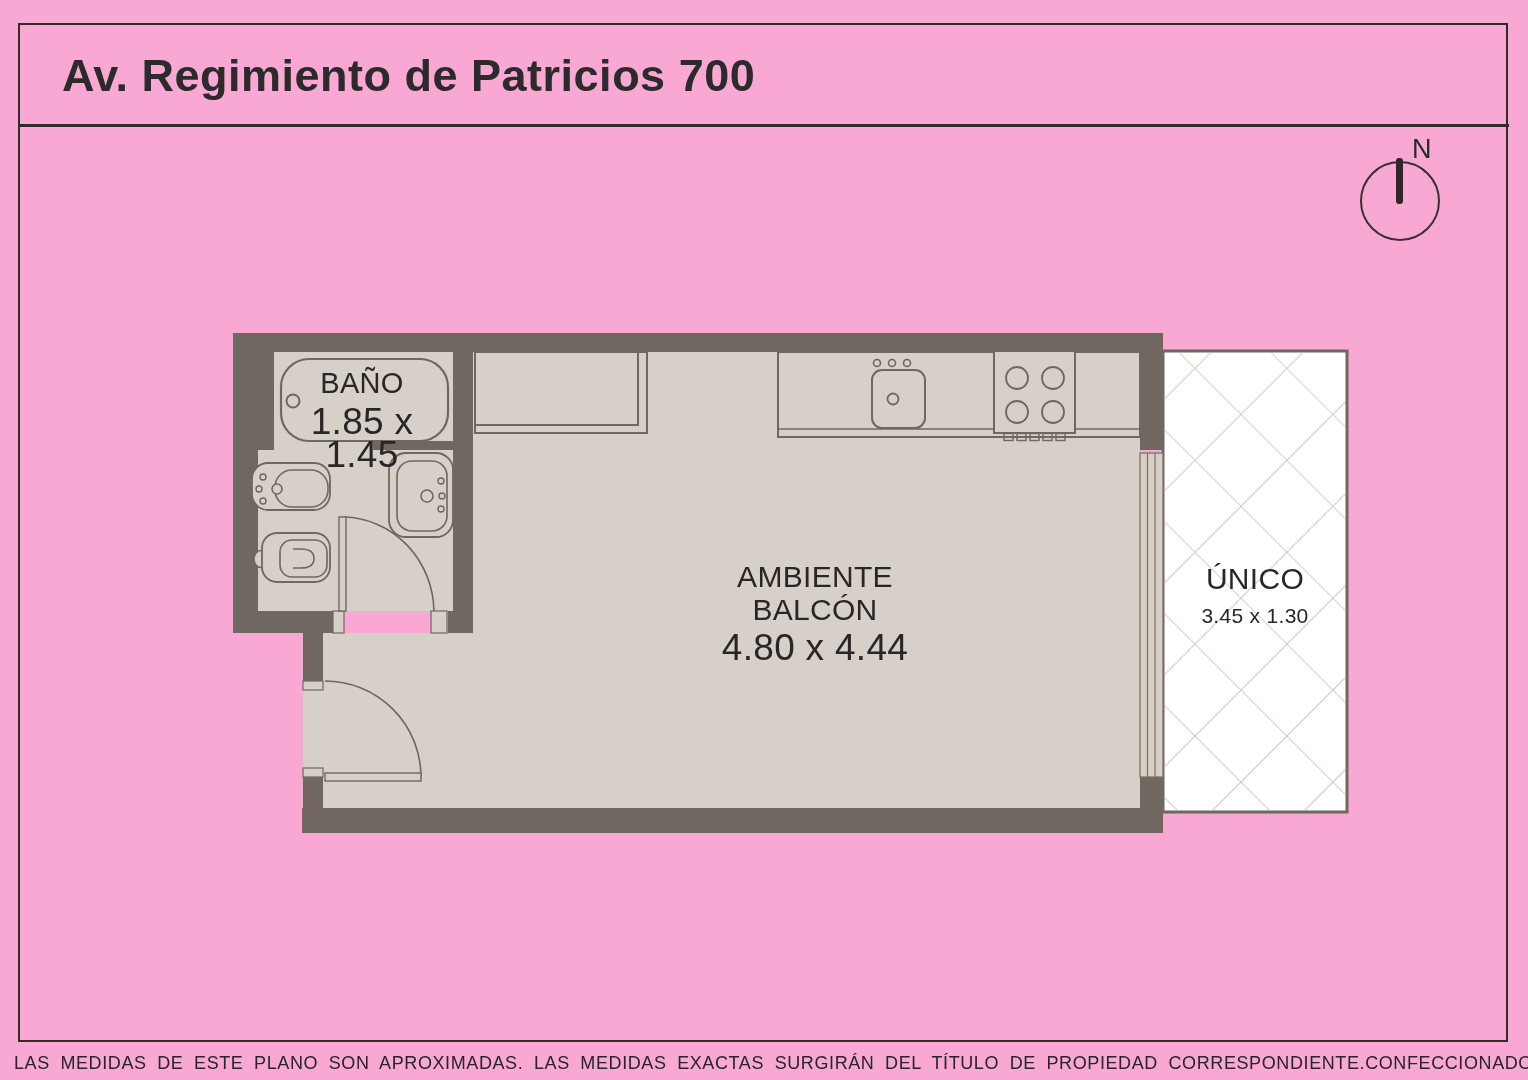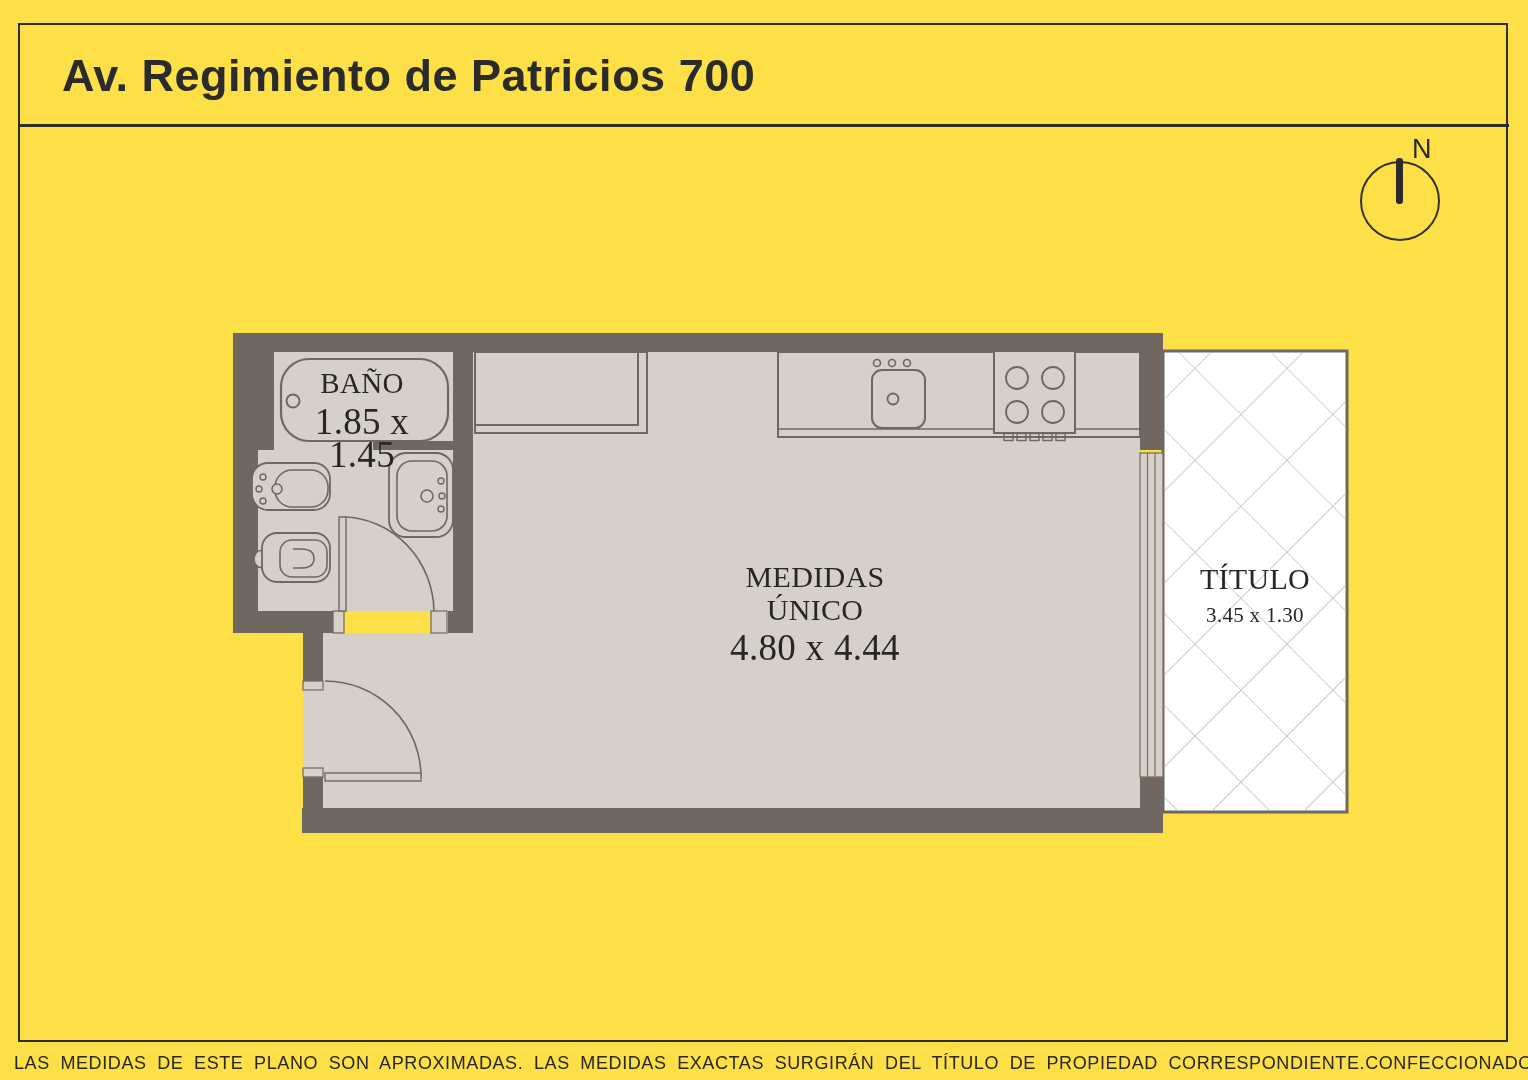--- a/index.html
+++ b/index.html
@@ -6,21 +6,21 @@
     --wall:#6F6760;
     --floor:#D7D0C9;
     --hatch:#C9C0B7;
     --ink:#272727;
     --line:#2f2d2a;
   }
   html,body{margin:0;padding:0;background:#ffffff;}
   .page{
     position:relative;
     width:1528px;height:1080px;
-    background:#fde047;
+    background:#f9a8d4;
     font-family:"Liberation Sans", sans-serif;
     color:var(--ink);
     overflow:hidden;
   }
   .border-box{
     position:absolute;left:18px;top:23px;width:1486px;height:1015px;
     border:2.5px solid var(--line);
   }
   .title-sep{
     position:absolute;left:18px;top:124px;width:1491px;height:3px;
@@ -39,21 +39,21 @@
   .compass-needle{
     position:absolute;left:1396px;top:158px;width:7px;height:46px;
     background:#2b2927;border-radius:3px;
   }
   .compass-n{
     position:absolute;left:1412px;top:134px;
     font-size:27px;font-weight:500;color:#2b2927;
   }
   .plan-svg{position:absolute;left:0;top:0;}
   
-  .room-label{position:absolute;text-align:center;color:var(--ink);letter-spacing:.3px;font-family:Liberation Serif, serif;}
+  .room-label{position:absolute;text-align:center;color:var(--ink);letter-spacing:.3px;}
   .room-label .rname{font-size:30px;line-height:33px;}
   .room-label .rdims{font-size:37px;line-height:33px;margin-top:5px;}
   .label-bath{left:278px;top:367px;width:168px;}
   .label-bath .rname{font-size:29px;}
   .label-main{left:695px;top:560px;width:240px;}
   .label-balcony{left:1163px;top:561px;width:184px;}
   .label-balcony .rname{line-height:36px;}
   .label-balcony .rdims{font-size:21px;margin-top:2px;}
   
   .footer{
@@ -198,26 +198,26 @@
       <line x1="1155" y1="453" x2="1155" y2="777" stroke="#7a7165" stroke-width="1.2"></line>
     </g>
   </svg>
 
   <div class="room-label label-bath">
     <div class="rname">BAÑO</div>
     <div class="rdims">1.85 x 1.45</div>
   </div>
 
   <div class="room-label label-main">
-    <div class="rname">MEDIDAS ÚNICO</div>
+    <div class="rname">AMBIENTE BALCÓN</div>
     <div class="rdims">4.80 x 4.44</div>
   </div>
 
   <div class="room-label label-balcony">
-    <div class="rname">TÍTULO</div>
+    <div class="rname">ÚNICO</div>
     <div class="rdims">3.45 x 1.30</div>
   </div>
 
   <div class="footer">
     <span>LAS MEDIDAS  DE ESTE PLANO SON APROXIMADAS. LAS MEDIDAS EXACTAS SURGIRÁN DEL TÍTULO DE PROPIEDAD CORRESPONDIENTE.</span>
     <span>CONFECCIONADO POR ESTUDIO NARTEX</span>
   </div>
 
 </div>
 

